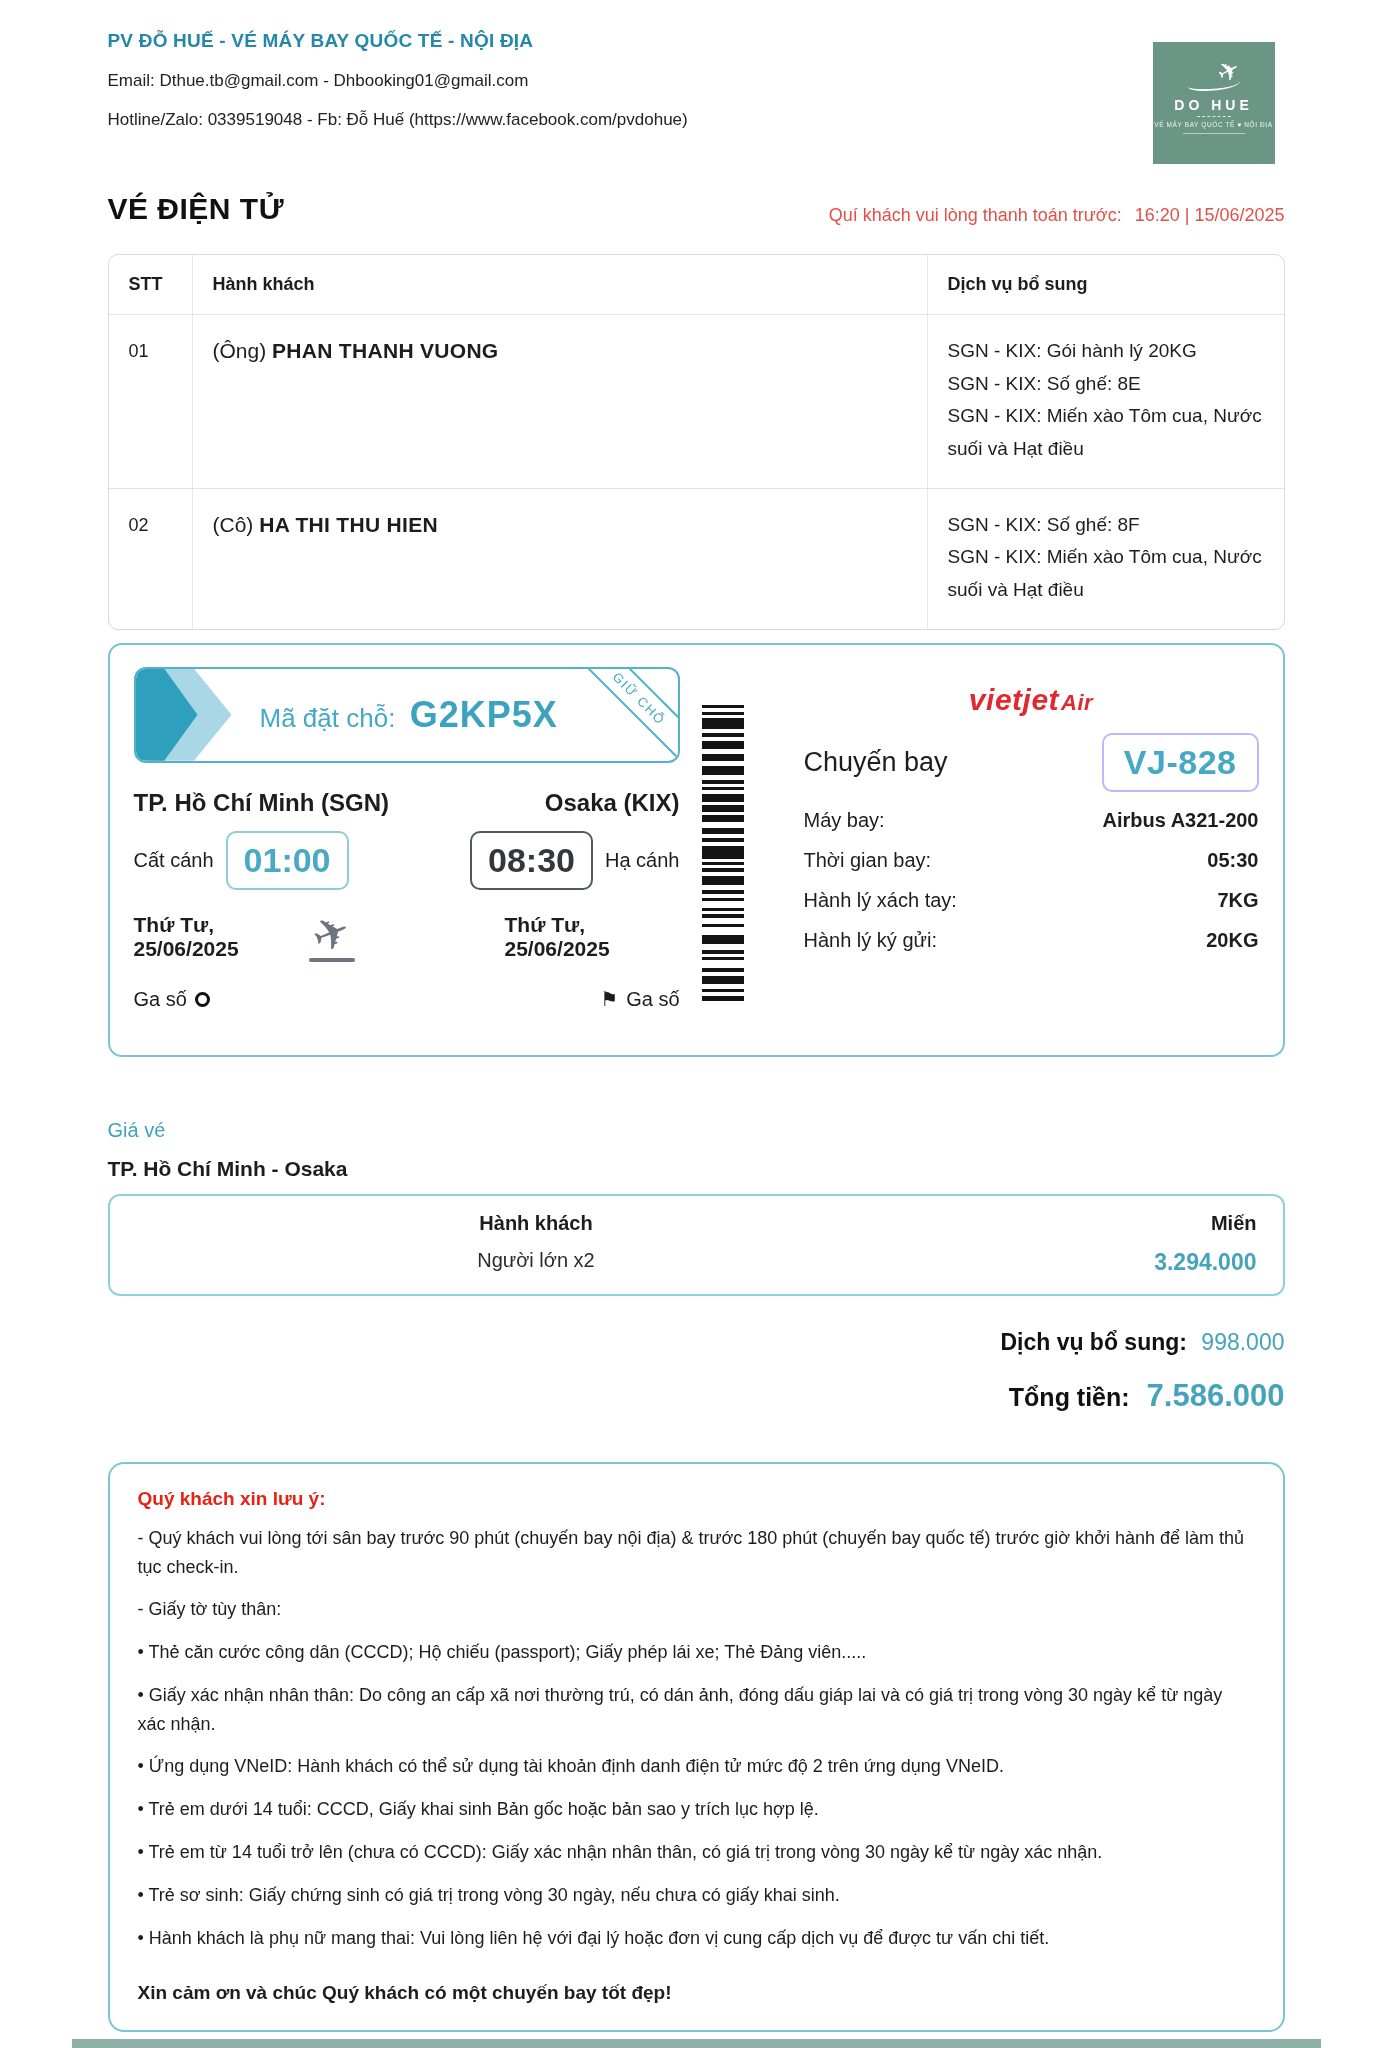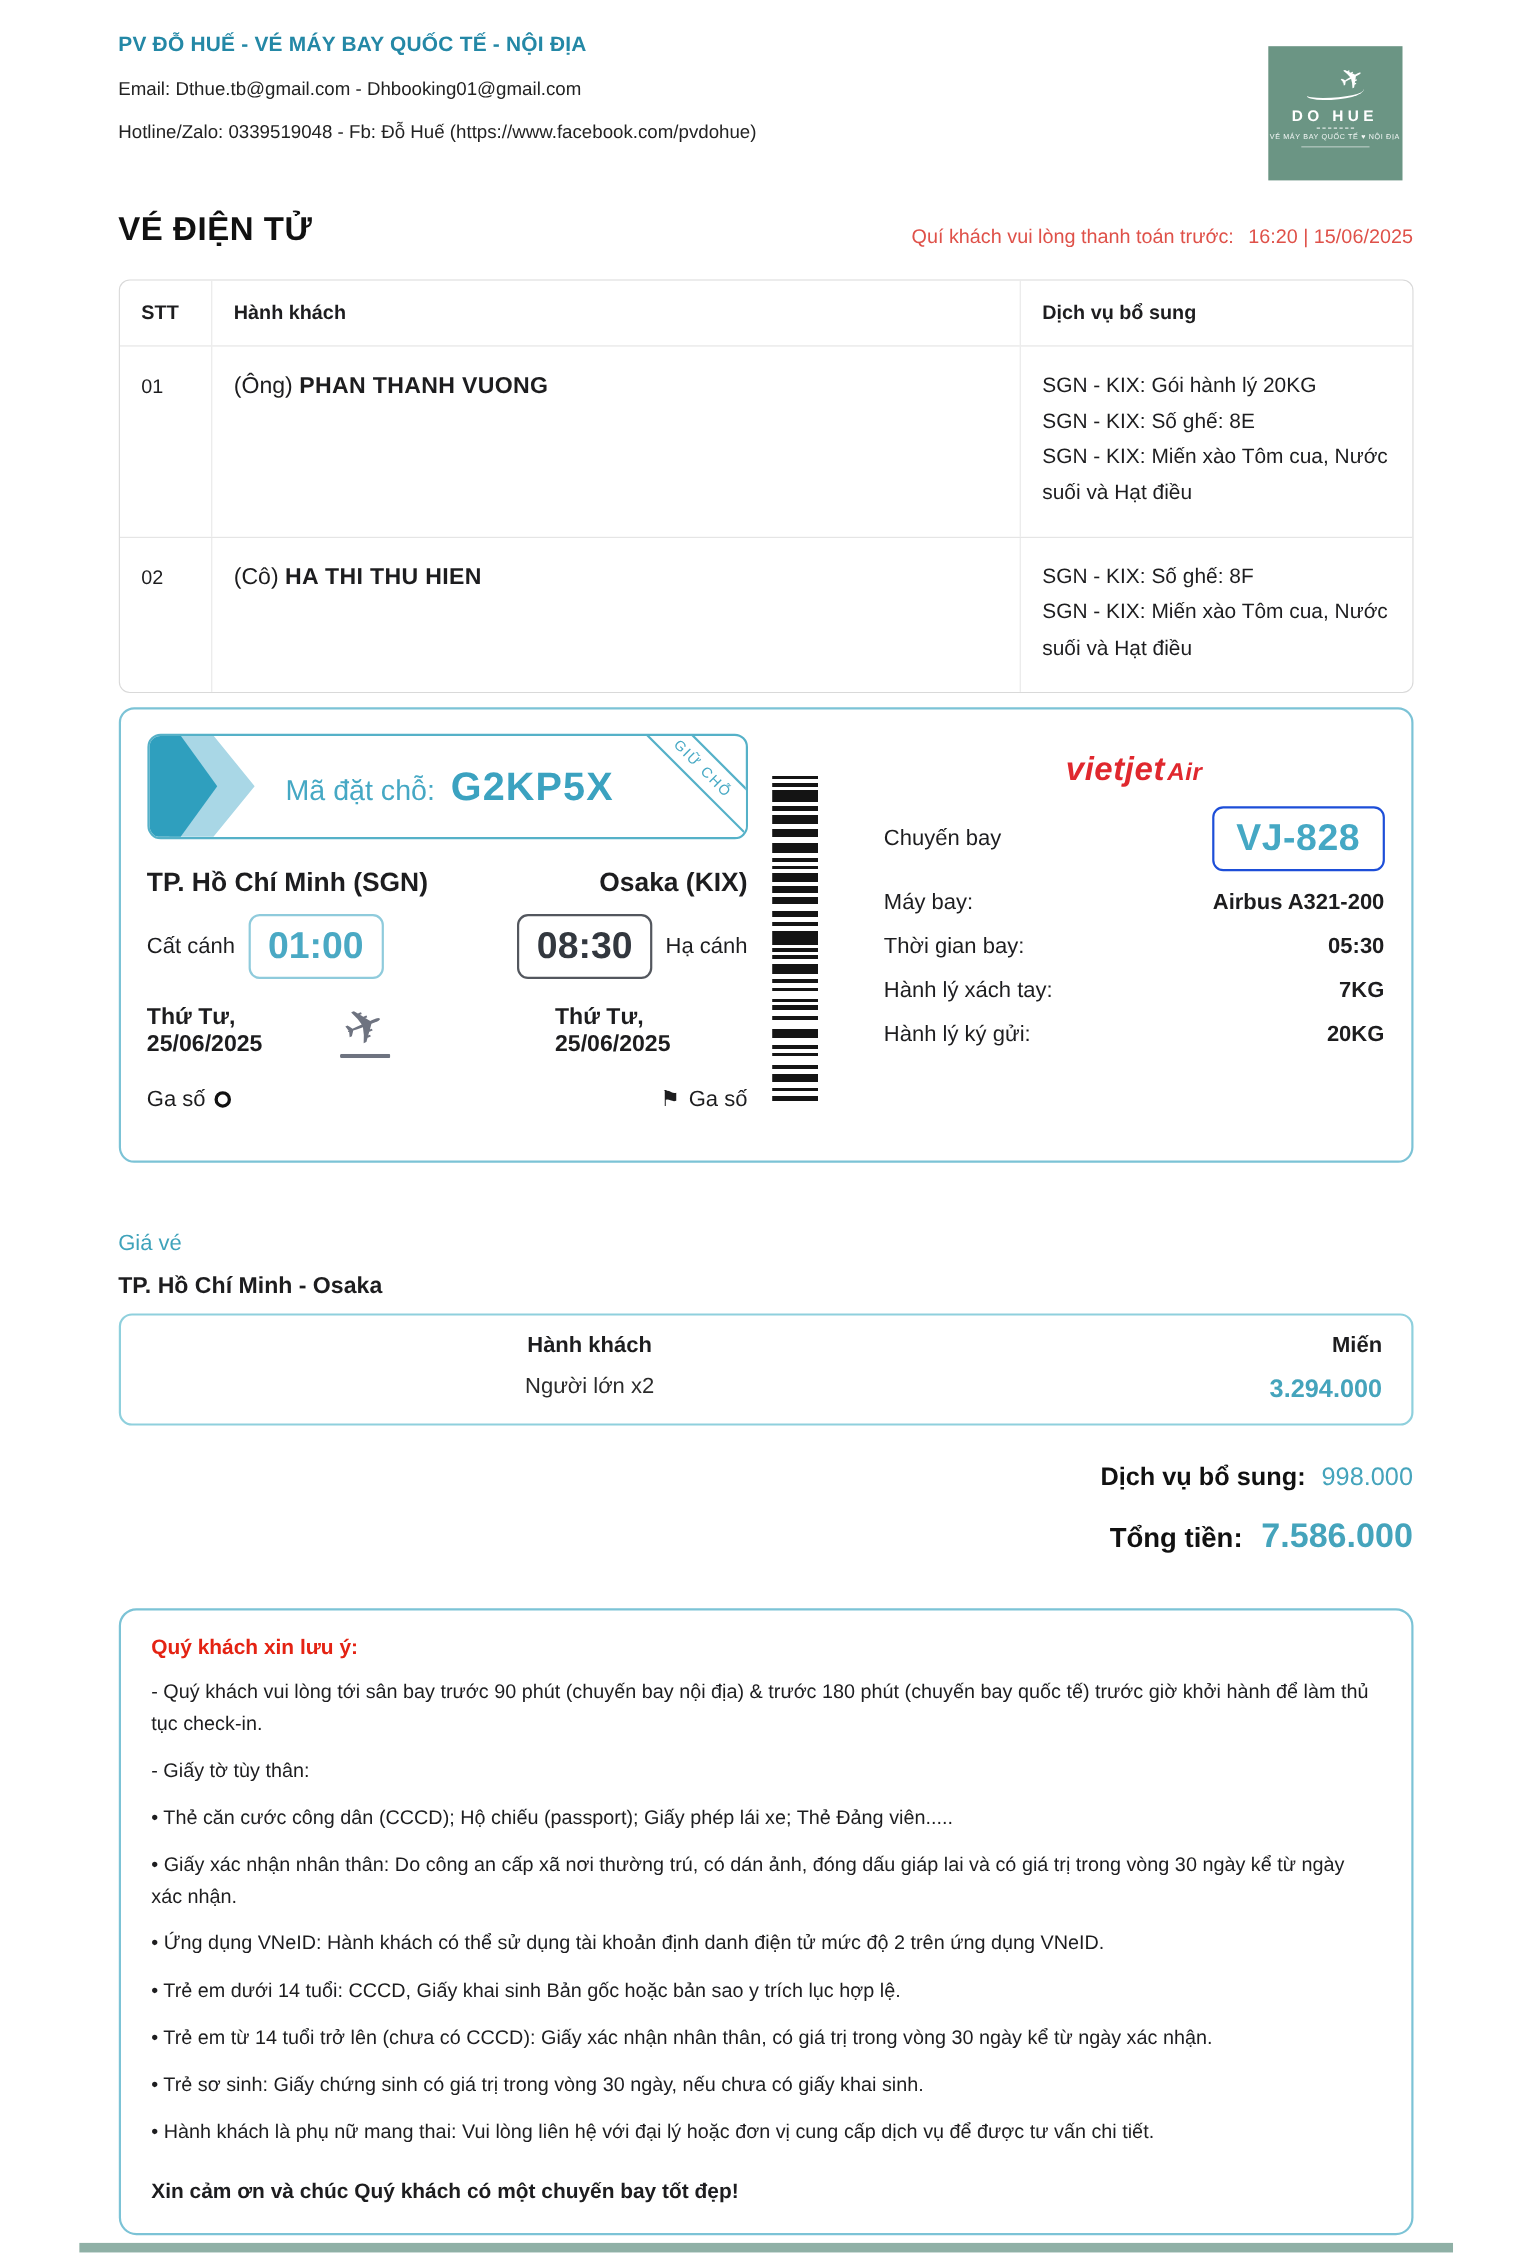--- a/index.html
+++ b/index.html
@@ -82,22 +82,22 @@
   .gate { font-size:20px; display:flex; align-items:center; gap:8px; }
   .gate-circle { width:15px; height:15px; border:3.5px solid #111; border-radius:50%; display:inline-block; }
   .pin { font-size:20px; line-height:1; }
   
   .fc-right { flex:1; display:flex; padding-left:22px; }
   .barcode { flex:none; margin-top:38px; }
   .fc-detail { flex:1; padding-left:60px; }
   .vj-logo { text-align:center; color:#e0282e; font-style:italic; font-weight:bold; font-size:30px; letter-spacing:.5px; margin-top:16px; }
   .vj-logo .air { font-size:22px; margin-left:2px; }
   .flightno-row { display:flex; justify-content:space-between; align-items:center; margin-top:16px; }
-  .flightno-label { font-size:20px;text-align:right; }
-  .flightno-box { border:2px solid #1d4ed8; border-radius:10px; padding:8px 20px;
+  .flightno-label { font-size:27px;text-align:right; }
+  .flightno-box { border:2px solid #c4b5fd; border-radius:10px; padding:8px 20px;
     color:#45a8c4; font-size:34px; font-weight:bold; letter-spacing:.5px; }
   .detail-row { display:flex; justify-content:space-between; margin-top:17px; font-size:20px; }
   .detail-row .dval { font-weight:bold; }
   
   .price-title { color:#3fa3bb; font-size:20px; margin-top:62px; }
   .price-route { font-size:21px; font-weight:bold; margin-top:15px; }
   .price-box { margin-top:13px; border:2px solid #8fd0dd; border-radius:12px; padding:16px 26px 18px; }
   .price-grid { display:grid; grid-template-columns:1fr 320px; row-gap:14px; }
   .pg-head-pass { text-align:center; font-weight:bold; font-size:20px; }
   .pg-head-total { text-align:right; font-weight:bold; font-size:20px; }

